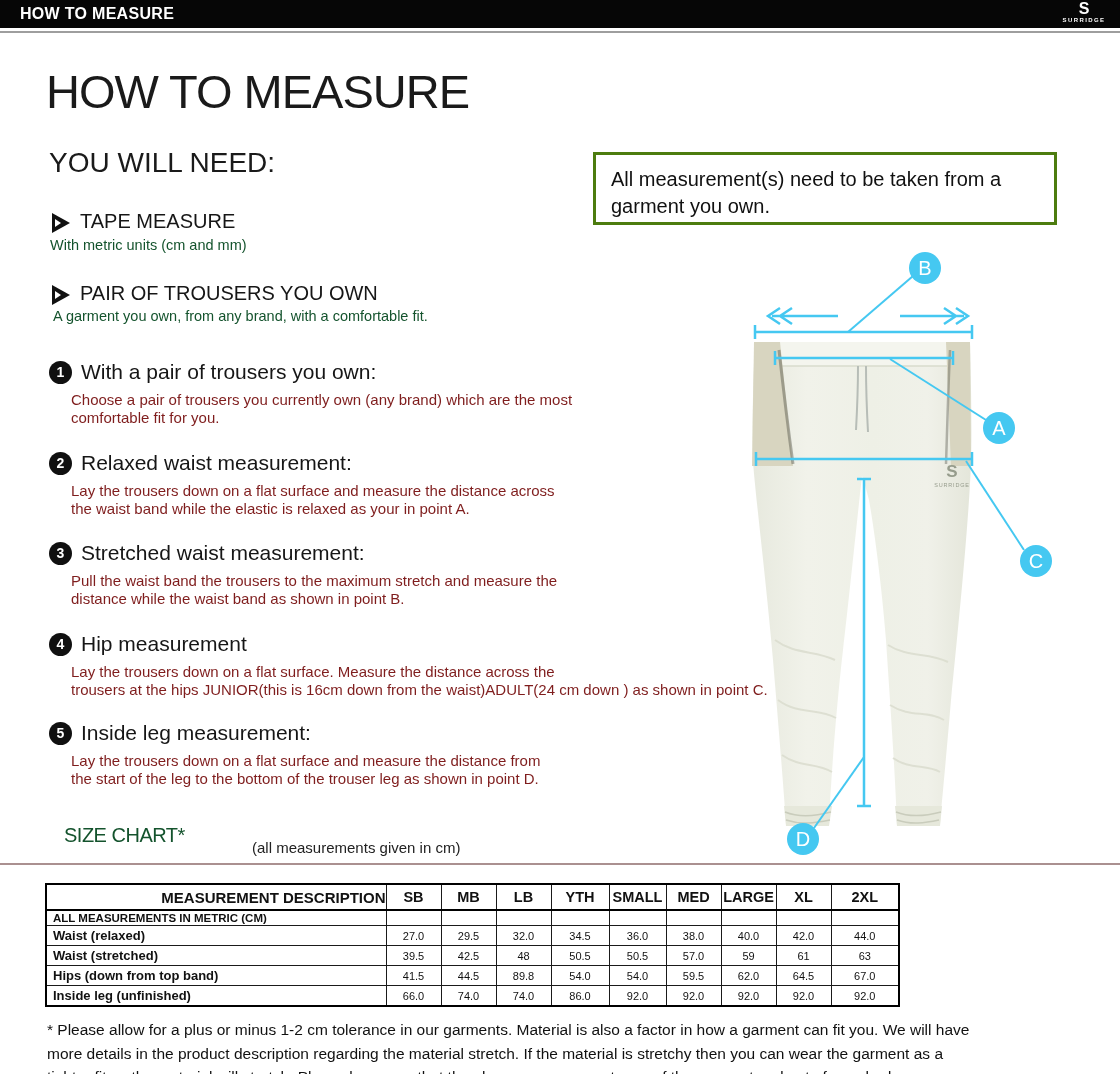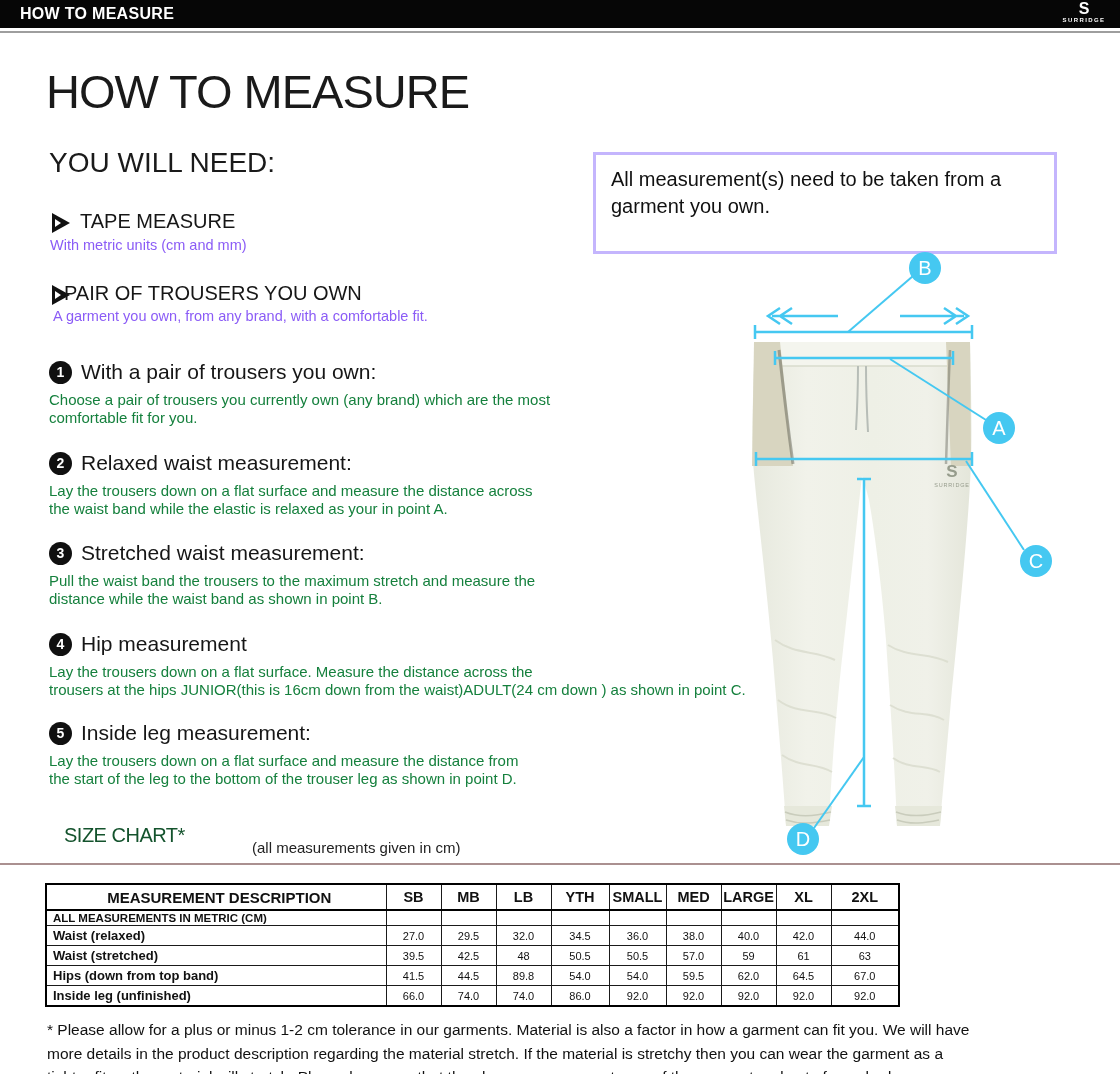--- a/index.html
+++ b/index.html
@@ -13,46 +13,46 @@
                 color:#fff;font-size:16px;font-weight:bold;letter-spacing:.3px;}
   .topbar-rule{position:absolute;left:0;top:31px;width:1120px;height:2px;background:#9e9e9e;}
   .brand{position:absolute;right:10px;top:1px;width:52px;text-align:center;color:#fff;}
   .brand .s{font-size:16px;font-weight:bold;line-height:15px;display:block;}
   .brand .w{font-size:6px;letter-spacing:1.4px;font-weight:bold;display:block;margin-top:1px;}
 
   
   .h1{position:absolute;left:46px;top:64px;font-size:47px;letter-spacing:-1px;color:#1a1a1a;}
   .h2need{position:absolute;left:49px;top:147px;font-size:28px;letter-spacing:0;color:#1a1a1a;}
   .need-label{position:absolute;font-size:20px;color:#161616;}
-  .need-sub{position:absolute;font-size:14.5px;color:#8b5cf6;}
+  .need-sub{position:absolute;font-size:14.5px;color:#14532d;}
 
   
   .step{position:absolute;left:49px;width:720px;}
   .step-head{display:flex;align-items:center;gap:9px;}
   .step-num{width:23px;height:23px;border-radius:50%;background:#101010;color:#fff;
             font-size:14px;font-weight:bold;display:flex;align-items:center;justify-content:center;flex:0 0 23px;}
   .step-title{font-size:21px;color:#161616;}
-  .step-body{margin-top:7px;font-size:15px;line-height:18px;color:#15803d;}
-
-  
-  .note{position:absolute;left:593px;top:152px;width:464px;height:102px;border:3px solid #c4b5fd;
+  .step-body{margin-top:7px;font-size:15px;line-height:18px;color:#7f1d1d;margin-left:22px;}
+
+  
+  .note{position:absolute;left:593px;top:152px;width:464px;height:73px;border:3px solid #4d7c0f;
         box-sizing:border-box;padding:11px 15px;font-size:20px;line-height:27px;color:#111;}
 
   
   .divider{position:absolute;left:0;top:863px;width:1120px;height:2px;background:#8d6b6b;opacity:.75;}
 
   
   .h2size{position:absolute;left:64px;top:824px;font-size:20px;letter-spacing:-.5px;color:#14532d;}
   .size-cap{position:absolute;left:252px;top:839px;font-size:15px;color:#222;}
   table.sc{position:absolute;left:45px;top:883px;width:853px;border-collapse:collapse;
            table-layout:fixed;border:2px solid #000;}
   table.sc th,table.sc td{border:1px solid #1a1a1a;padding:0;vertical-align:middle;
            font-size:11px;text-align:center;color:#111;overflow:hidden;white-space:nowrap;}
   table.sc thead th{height:24px;font-size:14.5px;font-weight:bold;border-bottom:2px solid #000;}
-  table.sc thead th.desc{text-align:center;padding-left:6px;font-size:15px;}
+  table.sc thead th.desc{text-align:right;padding-left:6px;font-size:15px;}
   table.sc td.desc{text-align:left;padding-left:6px;font-weight:bold;font-size:13px;}
   table.sc tr.metric td{height:14px;}
   table.sc tr.metric td.desc{font-size:11.5px;}
   table.sc tbody tr.data td{height:19px;}
 
   
   .footer{position:absolute;left:47px;top:1018px;width:1050px;font-size:15.5px;line-height:23.5px;color:#111;}
 
   
   .diagram{position:absolute;left:690px;top:240px;width:400px;height:640px;}
@@ -80,21 +80,21 @@
         <polygon points="5,7 11,11 5,15" fill="#fff"></polygon>
     </svg>
     <div class="need-label" style="left:80px;top:210px">TAPE MEASURE</div>
     <div class="need-sub" style="left:50px;top:237px">With metric units (cm and mm)</div>
   </div>
   <div>
     <svg class="tri abs" style="left:50px;top:284px" width="22" height="22" viewBox="0 0 22 22">
       <polygon points="2,1 20,11 2,21" fill="#111"></polygon>
         <polygon points="5,7 11,11 5,15" fill="#fff"></polygon>
     </svg>
-    <div class="need-label" style="left:64px;top:282px">PAIR OF TROUSERS YOU OWN</div>
+    <div class="need-label" style="left:80px;top:282px">PAIR OF TROUSERS YOU OWN</div>
     <div class="need-sub" style="left:53px;top:308px">A garment you own, from any brand, with a comfortable fit.</div>
   </div>
 
   <div class="note">All measurement(s) need to be taken from a garment you own.</div>
 
   <div class="step" style="top:360px">
     <div class="step-head">
       <span class="step-num">1</span>
       <span class="step-title">With a pair of trousers you own:</span>
     </div>

